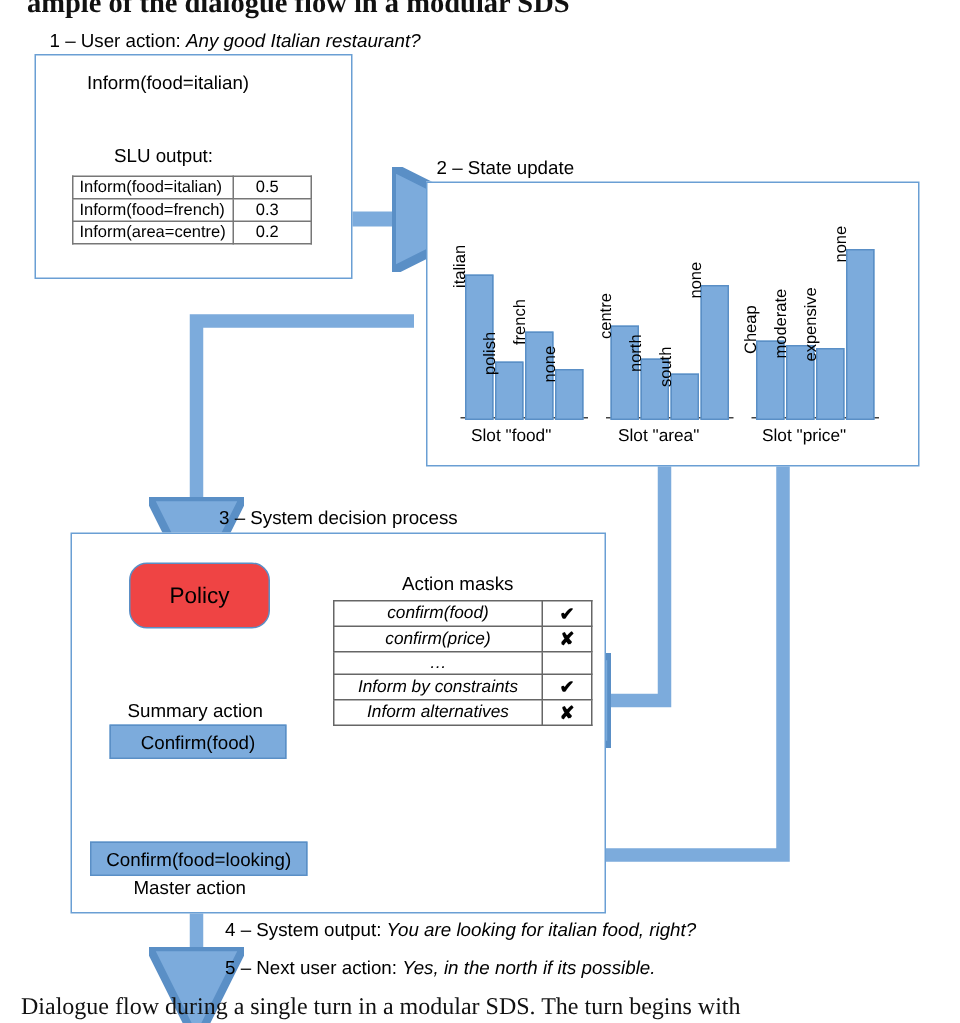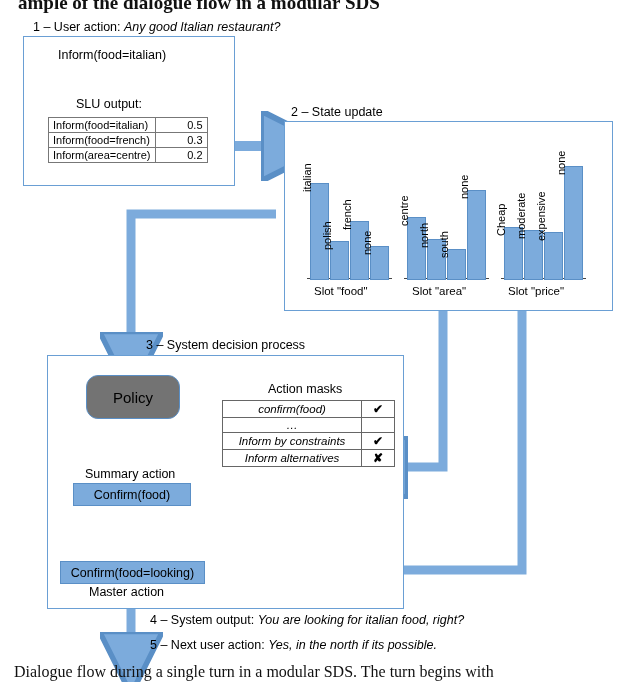--- a/index.html
+++ b/index.html
@@ -24,33 +24,33 @@
   }
   .box{
     position:absolute;border:1px solid #6a9fd4;background:#fff;
   }
   .lbl{position:absolute;font-size:12.5px;white-space:nowrap;}
   .lbl-i{font-style:italic;margin-top:12px;}
   .step{position:absolute;font-size:12.5px;white-space:nowrap;}
   
   .slu-table{position:absolute;border-collapse:collapse;font-size:11px;}
   .slu-table td{border:1px solid #777;padding:1px 4px;background:#fff;white-space:nowrap;}
-  .slu-table td.val{text-align:right;width:32px;padding-left:15px;}
+  .slu-table td.val{text-align:left;width:32px;padding-left:15px;}
   
   .mask-table{position:absolute;border-collapse:collapse;font-size:11.5px;}
   .mask-table td{border:1px solid #666;padding:1px 5px;background:#fff;white-space:nowrap;}
   .mask-table td.lbl-cell{font-style:italic;width:128px;text-align:center;}
   .mask-table td.mark{text-align:center;width:22px;font-size:12px;font-weight:bold;}
   
   .pill{
     position:absolute;background:#7cabdc;border:1px solid #5a8fc6;
     color:#000;font-size:12.5px;display:flex;align-items:center;justify-content:center;
   }
   .policy{
-    position:absolute;background:#737373;border:1px solid #5a8fc6;border-radius:12px;
+    position:absolute;background:#ef4444;border:1px solid #5a8fc6;border-radius:12px;
     font-size:15px;display:flex;align-items:center;justify-content:center;
   }
   
   .bar{position:absolute;background:#7cabdc;border:1px solid #5a8fc6;}
   .barlbl{
     position:absolute;font-size:11px;white-space:nowrap;
     transform-origin:left bottom;
     transform:rotate(-90deg);
   }
   .axis{position:absolute;background:#444;height:1px;}
@@ -158,20 +158,24 @@
 </div>
 
 <div class="lbl" style="left:268px;top:382px;">Action masks</div>
 <table class="mask-table" style="left:222px;top:400px;">
   <tbody>
       <tr>
     <td class="lbl-cell">confirm(food)</td>
     <td class="mark">✔</td>
   </tr>
   <tr>
+    <td class="lbl-cell">confirm(price)</td>
+    <td class="mark">✘</td>
+  </tr>
+  <tr>
     <td class="lbl-cell">…</td>
     <td class="mark"></td>
   </tr>
   <tr>
     <td class="lbl-cell">Inform by constraints</td>
     <td class="mark">✔</td>
   </tr>
   <tr>
     <td class="lbl-cell">Inform alternatives</td>
     <td class="mark">✘</td>

